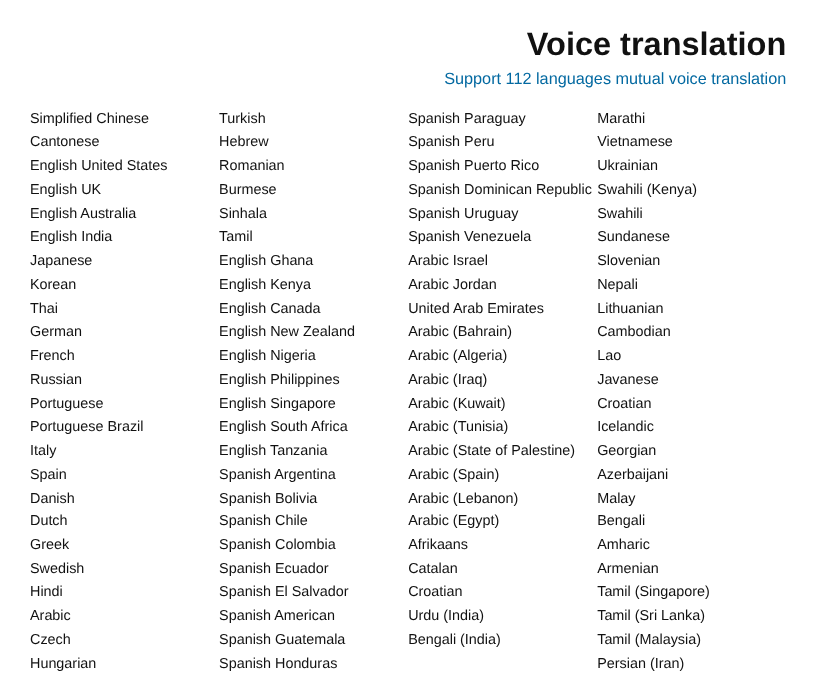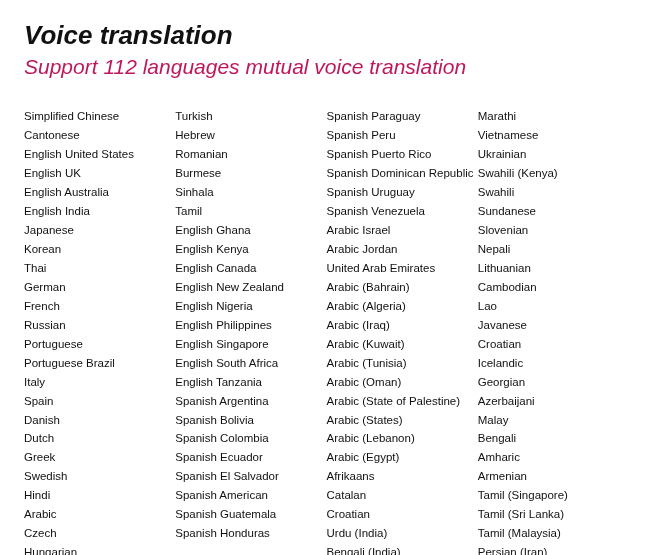--- a/index.html
+++ b/index.html
@@ -4,34 +4,33 @@
   <style>
     * { margin: 0; padding: 0; box-sizing: border-box; }
     body {
       background: #fff;
       font-family: Arial, sans-serif;
       width: 653px;
       min-height: 555px;
       padding: 20px 24px;
     }
     .header {
-      text-align: left;
-      margin-bottom: 28px;
-      font-style: italic;
+      text-align: right;
+      margin-bottom: 16px;
     }
     .header h1 {
       font-size: 26px;
       font-weight: bold;
       color: #111;
       margin-bottom: 4px;
     }
     .header h2 {
-      font-size: 21px;
+      font-size: 13px;
       font-weight: normal;
-      color: #be185d;
+      color: #0369a1;
     }
     .language-grid {
       display: grid;
       grid-template-columns: repeat(4, 1fr);
       gap: 0;
       font-size: 11.5px;
       color: #111;
       line-height: 1.65;
     }
     .col {
@@ -89,20 +88,21 @@
       <span class="lang-item">English Kenya</span>
       <span class="lang-item">English Canada</span>
       <span class="lang-item">English New Zealand</span>
       <span class="lang-item">English Nigeria</span>
       <span class="lang-item">English Philippines</span>
       <span class="lang-item">English Singapore</span>
       <span class="lang-item">English South Africa</span>
       <span class="lang-item">English Tanzania</span>
       <span class="lang-item">Spanish Argentina</span>
       <span class="lang-item">Spanish Bolivia</span>
+      <span class="lang-item">Spanish Chile</span>
       <span class="lang-item">Spanish Colombia</span>
       <span class="lang-item">Spanish Ecuador</span>
       <span class="lang-item">Spanish El Salvador</span>
       <span class="lang-item">Spanish American</span>
       <span class="lang-item">Spanish Guatemala</span>
       <span class="lang-item">Spanish Honduras</span>
     </div>
     <div class="col">
       <span class="lang-item">Spanish Paraguay</span>
       <span class="lang-item">Spanish Peru</span>
@@ -111,23 +111,22 @@
       <span class="lang-item">Spanish Uruguay</span>
       <span class="lang-item">Spanish Venezuela</span>
       <span class="lang-item">Arabic Israel</span>
       <span class="lang-item">Arabic Jordan</span>
       <span class="lang-item">United Arab Emirates</span>
       <span class="lang-item">Arabic (Bahrain)</span>
       <span class="lang-item">Arabic (Algeria)</span>
       <span class="lang-item">Arabic (Iraq)</span>
       <span class="lang-item">Arabic (Kuwait)</span>
       <span class="lang-item">Arabic (Tunisia)</span>
-      <span class="lang-item">Arabic (Oman)</span>
       <span class="lang-item">Arabic (State of Palestine)</span>
-      <span class="lang-item">Arabic (States)</span>
+      <span class="lang-item">Arabic (Spain)</span>
       <span class="lang-item">Arabic (Lebanon)</span>
       <span class="lang-item">Arabic (Egypt)</span>
       <span class="lang-item">Afrikaans</span>
       <span class="lang-item">Catalan</span>
       <span class="lang-item">Croatian</span>
       <span class="lang-item">Urdu (India)</span>
       <span class="lang-item">Bengali (India)</span>
     </div>
     <div class="col">
       <span class="lang-item">Marathi</span>

